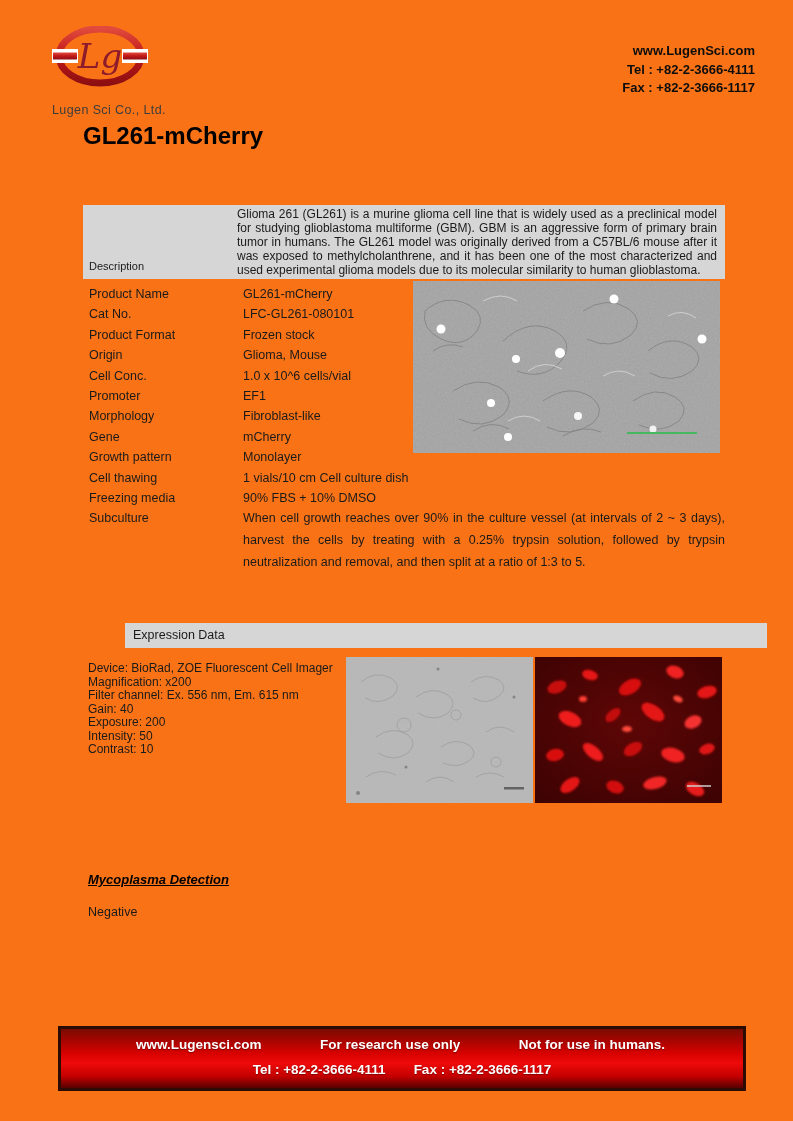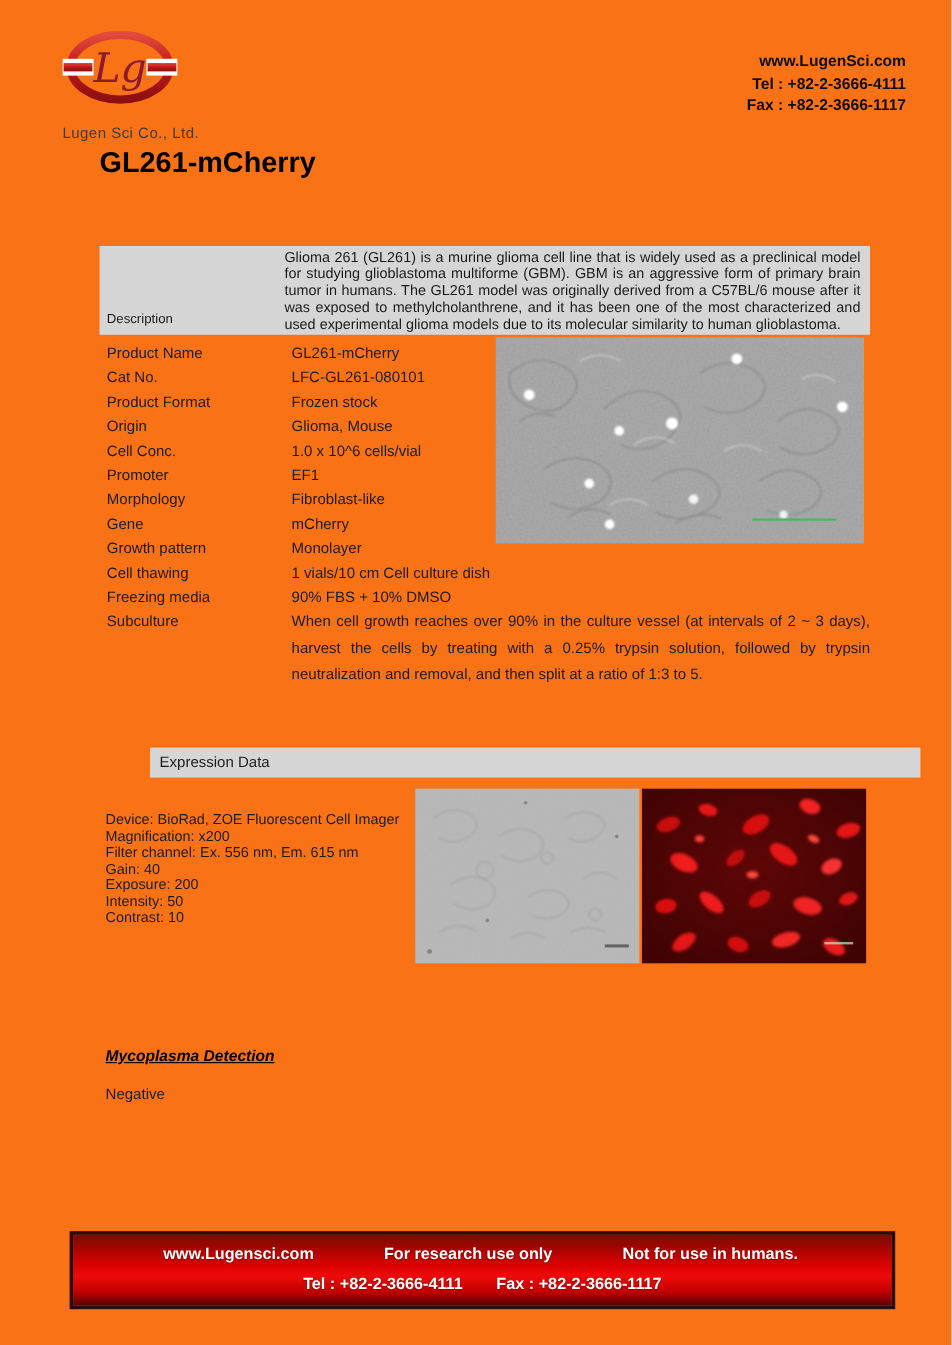--- a/index.html
+++ b/index.html
@@ -27,21 +27,21 @@
   .prow.tall .pvalue { line-height:21.9px; text-align:justify; }
   
   .img-phase { position:absolute; left:413px; top:281px; width:307px; height:172px; }
   .img-bf    { position:absolute; left:346px; top:657px; width:187px; height:146px; }
   .img-fl    { position:absolute; left:535px; top:657px; width:187px; height:146px; }
   
   .section-bar { position:absolute; left:83px; top:623px; width:642px; height:25px; background:#d6d6d6;
                  font-size:12.5px; line-height:25px; padding-left:8px; box-sizing:border-box;margin-left:42px; }
   .imaging-block { position:absolute; left:88px; top:662px; width:255px; font-size:12px; }
   .sub-heading { font-weight:bold; font-style:italic; text-decoration:underline; font-size:13px; color:#000; }
-  .imaging-details { margin-top:15px; }
+  .imaging-details { }
   .detail-line { line-height:13.5px; }
   .myco-block { position:absolute; left:88px; top:872px; font-size:12px; }
   .myco-result { margin-top:18px; font-size:12.5px; }
   
   .footer-bar { position:absolute; left:58px; top:1026px; width:688px; height:65px; box-sizing:border-box;
     border:3px solid #2c0b04;
     background:linear-gradient(180deg,#7a0c00 0%, #a30500 18%, #d80200 42%, #ee0a0a 58%, #c40000 80%, #570000 100%);
     color:#ffffff; font-weight:bold; font-size:13.5px; }
   .f-row1 { display:flex; justify-content:space-between; padding:8px 78px 0 75px; }
   .f-row2 { display:flex; justify-content:center; gap:28px; margin-top:10px; }

